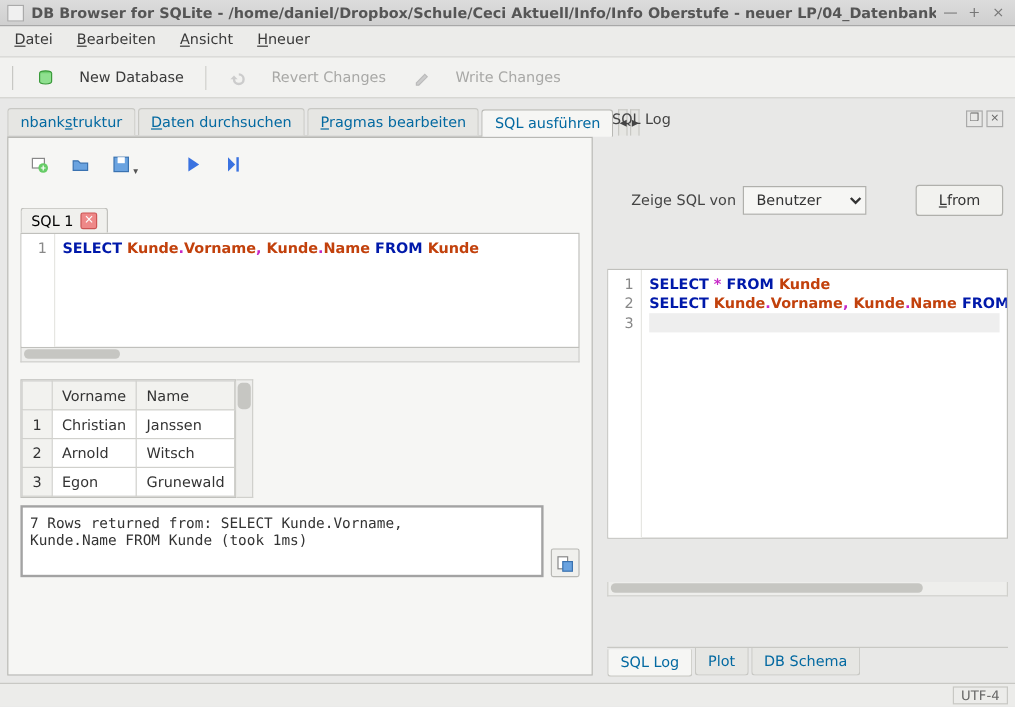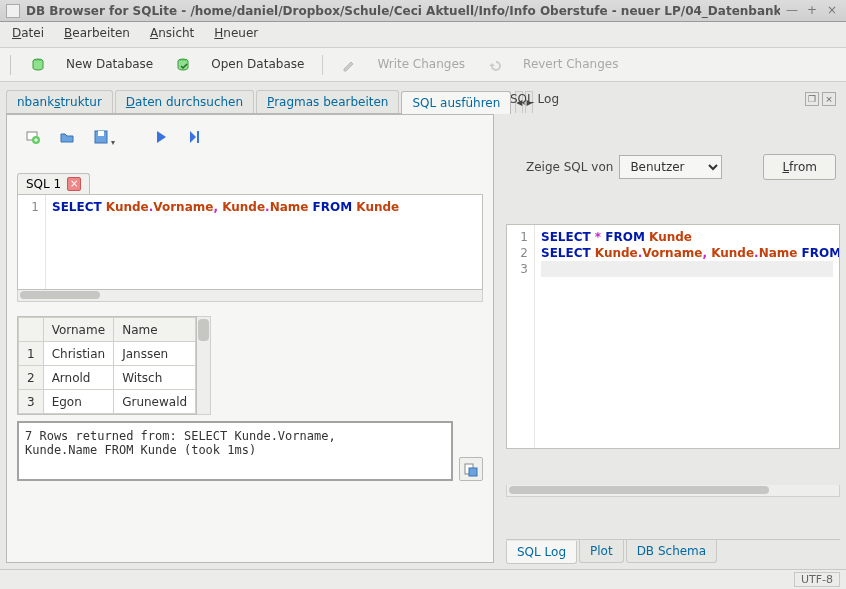--- a/index.html
+++ b/index.html
@@ -121,46 +121,36 @@
   <span style="width:2px;border-left:1px solid #c8c8c4;height:20px;"></span>
   <div class="tb-btn">
     <span class="tb-icon">
         <svg viewBox="0 0 16 16">
           <ellipse cx="8" cy="4" rx="5" ry="2" fill="#6fcf6f" stroke="#3a9a3a"></ellipse>
           <path d="M3 4v7c0 1.1 2.2 2 5 2s5-.9 5-2V4" fill="#8fe08f" stroke="#3a9a3a"></path>
         </svg>
       </span>
     <span>New Database</span>
   </div>
-  <div class="tb-btn">
+  <span style="width:1px;background:#d0d0cc;height:20px;"></span>
+  <div class="tb-btn disabled">
     <span class="tb-icon">
         <svg viewBox="0 0 16 16">
-          <ellipse cx="8" cy="4" rx="5" ry="2" fill="#6fcf6f" stroke="#3a9a3a"></ellipse>
-          <path d="M3 4v7c0 1.1 2.2 2 5 2s5-.9 5-2V4" fill="#8fe08f" stroke="#3a9a3a"></path>
-          <path d="M6 9l2 2 4-4" stroke="#256e25" fill="none" stroke-width="1.5"></path>
+          <path d="M9 4a5 5 0 1 1-5 5H2l3-3 3 3H6a3 3 0 1 0 3-3z" fill="#ccc"></path>
         </svg>
       </span>
-    <span>Open Database</span>
-  </div>
-  <span style="width:1px;background:#d0d0cc;height:20px;"></span>
+    <span>Revert Changes</span>
+  </div>
   <div class="tb-btn disabled">
     <span class="tb-icon">
         <svg viewBox="0 0 16 16">
           <path d="M3 12l7-7 2 2-7 7H3v-2z" fill="#ccc" stroke="#bbb"></path>
         </svg>
       </span>
     <span>Write Changes</span>
-  </div>
-  <div class="tb-btn disabled">
-    <span class="tb-icon">
-        <svg viewBox="0 0 16 16">
-          <path d="M9 4a5 5 0 1 1-5 5H2l3-3 3 3H6a3 3 0 1 0 3-3z" fill="#ccc"></path>
-        </svg>
-      </span>
-    <span>Revert Changes</span>
   </div>
 </div>
 
 <div class="main">
 
   <div class="left">
     <div class="tabstrip">
       <div class="tab"><span>nbank</span><u>s</u><span>truktur</span></div>
       <div class="tab"><u>D</u><span>aten durchsuchen</span></div>
       <div class="tab"><u>P</u><span>ragmas bearbeiten</span></div>
@@ -298,14 +288,14 @@
 
     <div class="bottom-tabs">
       <div class="tab active">SQL Log</div>
       <div class="tab">Plot</div>
       <div class="tab">DB Schema</div>
     </div>
   </div>
 </div>
 
 <div class="statusbar">
-  <span class="enc">UTF-8</span>
+  <span class="enc">UTF-4</span>
 </div>
 
 </body></html>

